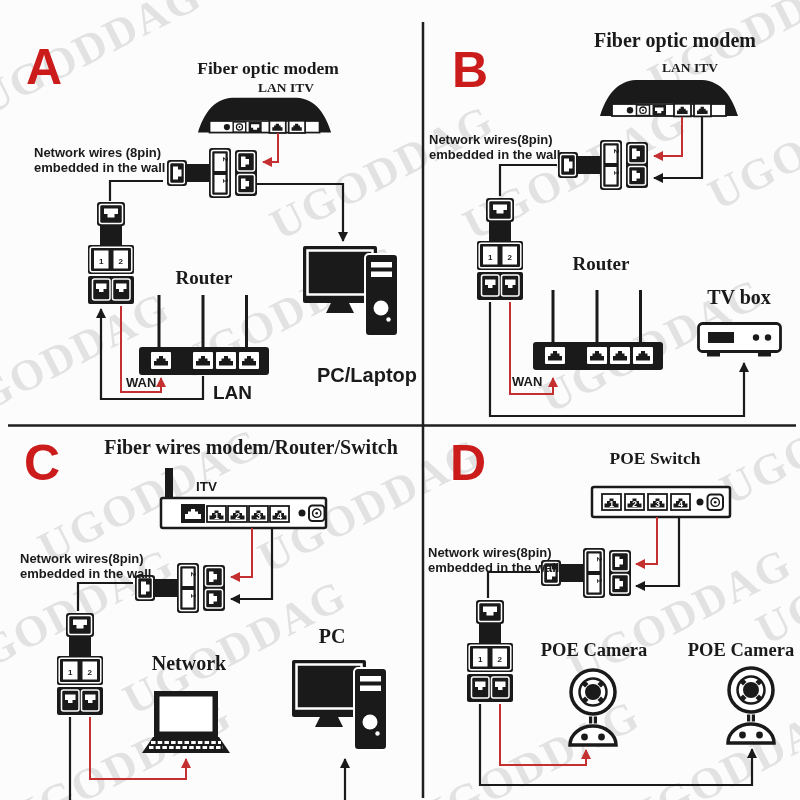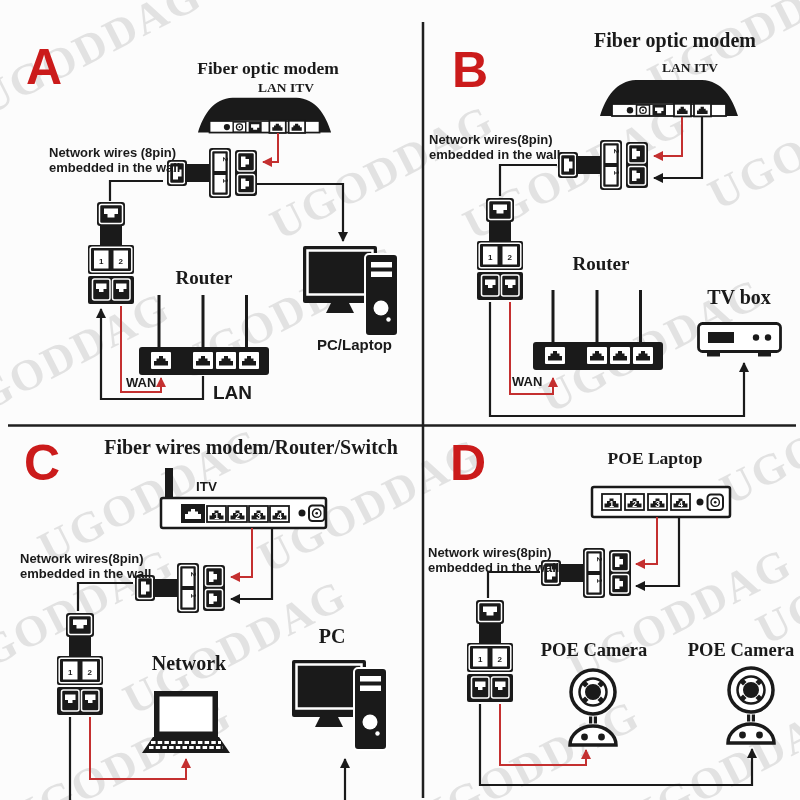--- a/index.html
+++ b/index.html
@@ -253,28 +253,28 @@
     <path d="M540,572 H488 V598" class="ln-b"></path>
     <path d="M657,517 V564 H636" class="ln-r" marker-end="url(#m-red)"></path>
     <path d="M679,517 V586 H636" class="ln-b" marker-end="url(#m-blk)"></path>
     <path d="M500,704 V765 H586 V750" class="ln-r" marker-end="url(#m-red)"></path>
     <path d="M480,704 V785 H752 V749" class="ln-b" marker-end="url(#m-blk)"></path>
   </svg>
 
   <div class="lbl letter" style="left:26px;top:42px">A</div>
   <div class="lbl center" style="left:268px;top:58px;font-size:17.5px">Fiber optic modem</div>
   <div class="lbl center" style="left:286px;top:80px;font-size:13.5px">LAN ITV</div>
-  <div class="lbl note" style="left:49px;top:145px">
+  <div class="lbl note" style="left:34px;top:145px">
     <span style="display:block">Network wires (8pin)</span>
     <span style="display:block">embedded in the wall</span>
   </div>
   <div class="lbl center" style="left:204px;top:267px;font-size:19px">Router</div>
   <div class="lbl" style="left:126px;top:375px;font-size:13px">WAN</div>
   <div class="lbl" style="left:213px;top:382px;font-size:19px">LAN</div>
-  <div class="lbl" style="left:317px;top:336px;font-size:15px">PC/Laptop</div>
+  <div class="lbl" style="left:317px;top:364px;font-size:20px">PC/Laptop</div>
 
   <div class="lbl letter" style="left:452px;top:45px">B</div>
   <div class="lbl center" style="left:675px;top:29px;font-size:20px">Fiber optic modem</div>
   <div class="lbl center" style="left:690px;top:60px;font-size:13.5px">LAN ITV</div>
   <div class="lbl note" style="left:429px;top:132px">
     <span style="display:block">Network wires(8pin)</span>
     <span style="display:block">embedded in the wall</span>
   </div>
   <div class="lbl center" style="left:601px;top:253px;font-size:19px">Router</div>
   <div class="lbl" style="left:512px;top:374px;font-size:13px">WAN</div>
@@ -284,21 +284,21 @@
   <div class="lbl center" style="left:251px;top:436px;font-size:20px">Fiber wires modem/Router/Switch</div>
   <div class="lbl" style="left:196px;top:479px;font-size:13.5px">ITV</div>
   <div class="lbl note" style="left:20px;top:551px">
     <span style="display:block">Network wires(8pin)</span>
     <span style="display:block">embedded in the wall</span>
   </div>
   <div class="lbl center" style="left:189px;top:652px;font-size:20px">Network</div>
   <div class="lbl center" style="left:332px;top:625px;font-size:20px">PC</div>
 
   <div class="lbl letter" style="left:450px;top:438px">D</div>
-  <div class="lbl center" style="left:655px;top:448px;font-size:17.5px">POE Laptop</div>
+  <div class="lbl center" style="left:655px;top:448px;font-size:17.5px">POE Switch</div>
   <div class="lbl note" style="left:428px;top:545px">
     <span style="display:block">Network wires(8pin)</span>
     <span style="display:block">embedded in the wall</span>
   </div>
   <div class="lbl center" style="left:594px;top:640px;font-size:18.5px">POE Camera</div>
   <div class="lbl center" style="left:741px;top:640px;font-size:18.5px">POE Camera</div>
 
 </div>
 
 </body></html>

